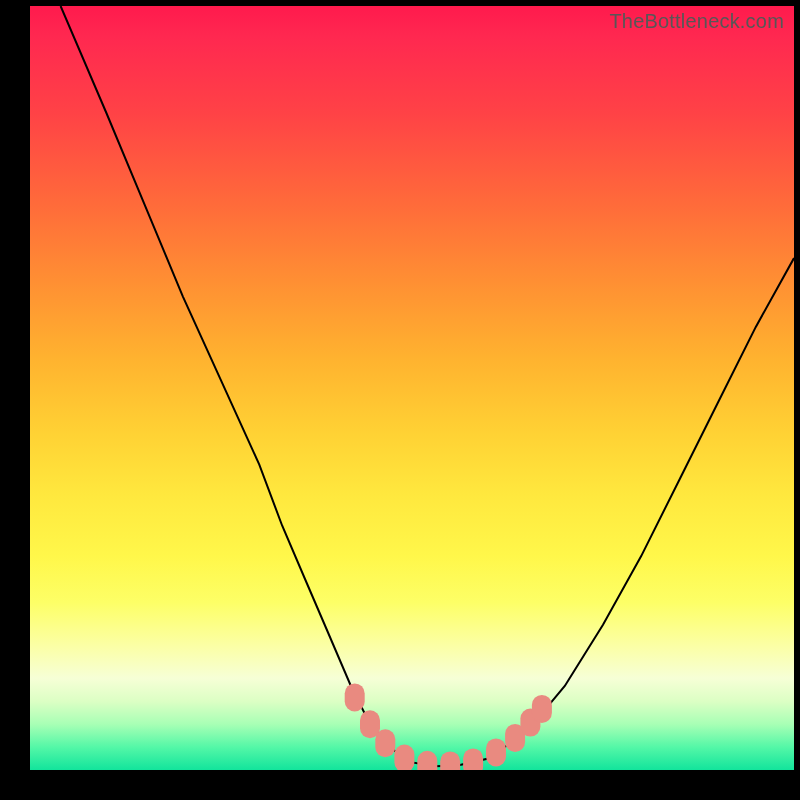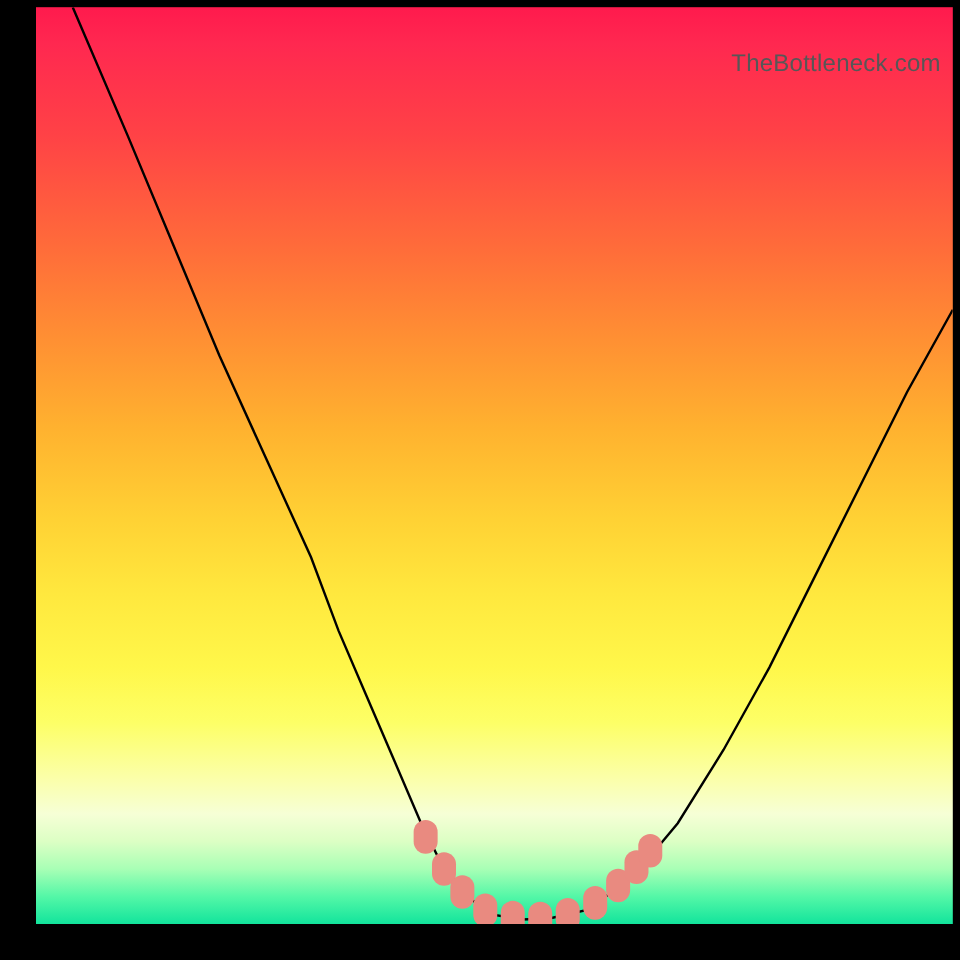--- a/index.html
+++ b/index.html
@@ -45,21 +45,20 @@
   }
   .watermark {
     position: absolute;
     top: 4px;
     right: 10px;
     color: #575757;
     font-size: 20px;
     font-weight: 500;
     letter-spacing: 0.2px;
     pointer-events: none;
-    margin-top: 32px;
   }
   svg.curve {
     position: absolute;
     left: 0;
     top: 0;
     width: 764px;
     height: 764px;
   }
 </style>
 </head>

